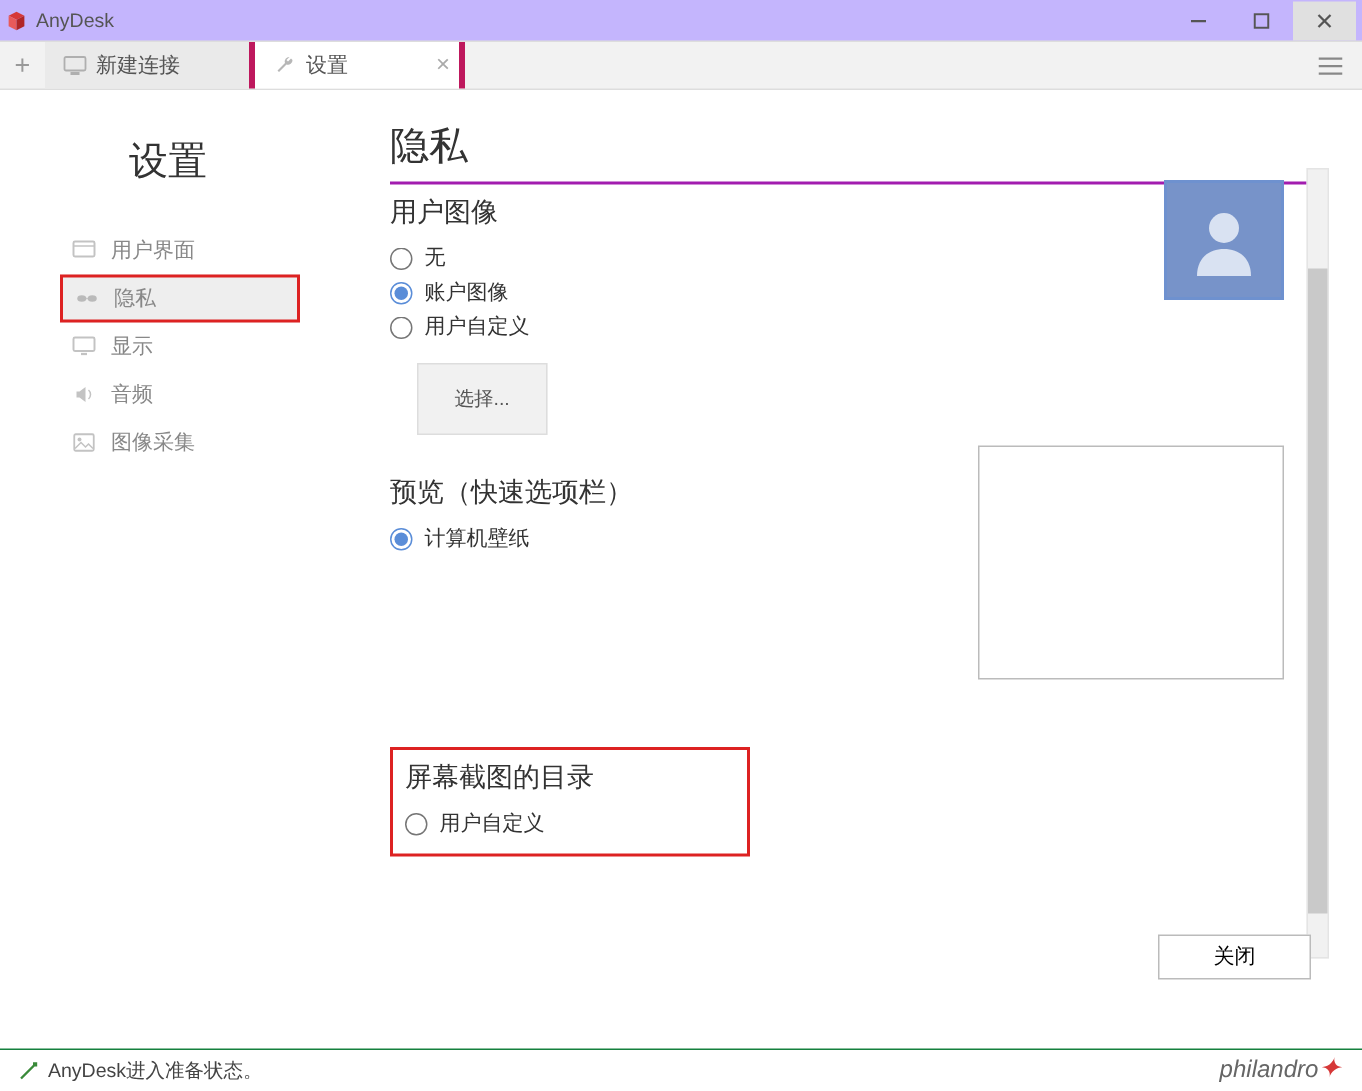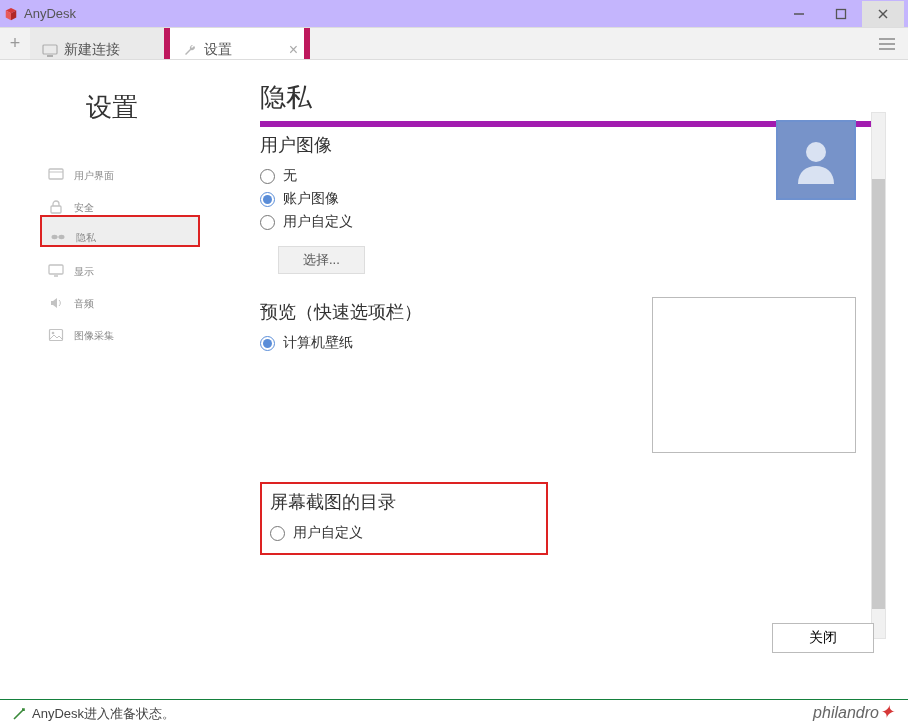--- a/index.html
+++ b/index.html
@@ -8,47 +8,47 @@
 
 .titlebar { height: 28px; background: #c4b5fd; border-bottom: 1px solid #ddd; display: flex; align-items: center; padding: 0 4px; }
 .titlebar .app-icon { width: 14px; height: 14px; margin-right: 6px; }
 .titlebar .title { flex: 1; font-size: 13px; color: #555; }
 .winbtn { width: 42px; height: 26px; display: flex; align-items: center; justify-content: center; color: #555; cursor: pointer; }
 .winbtn.close { background: #e0e0e0; }
 
 
 .tabstrip { height: 32px; background: #f2f2f2; display: flex; align-items: stretch; border-bottom: 1px solid #ddd; position: relative; }
 .new-tab-btn { width: 30px; display:flex; align-items:center; justify-content:center; color:#999; font-size:18px; cursor:pointer; }
-.tab { display:flex; align-items:flex-end; padding: 0 18px 0 12px; border-right: 6px solid #be185d; font-size: 14px; color:#555; position:relative; background:#eaeaea; min-width:140px; }
+.tab { display:flex; align-items:center; padding: 0 18px 0 12px; border-right: 4px solid #be185d; font-size: 14px; color:#555; position:relative; background:#eaeaea; min-width:140px; }
 .tab.active { background:#fff; }
 .tab .tab-ico { width:16px; height:16px; margin-right:6px; opacity:.6; }
 .tab .tab-close { position:absolute; right:6px; font-size:16px; color:#aaa; }
 .tabstrip .menu-btn { position:absolute; right:6px; top:0; height:100%; width:30px; display:flex; align-items:center; justify-content:center; color:#888; }
 
 
 .main { display:flex; height: calc(727px - 28px - 32px - 28px); }
 .sidebar { width: 200px; padding: 30px 0 0 40px; }
 .sidebar h2 { font-size: 26px; font-weight: 400; margin-bottom: 26px; padding-left:46px; color:#333; }
-.side-item { display:flex; align-items:flex-end; height:32px; padding-left:8px; color:#888; font-size:10px; cursor:pointer; }
+.side-item { display:flex; align-items:center; height:32px; padding-left:8px; color:#888; font-size:14px; cursor:pointer; }
 .side-item .si-icon { width:16px; height:16px; margin-right:10px; opacity:.5; }
 .side-item.active { background:#eee; }
 .side-item.highlighted { border:2px solid #d22; }
 
 .content { flex:1; padding: 20px 30px 10px 60px; position:relative; overflow:hidden; }
 .content h2 { font-size:26px; font-weight:400; margin-bottom: 6px; }
-.inner-scroll { border-top: 6px solid #a21caf; height: 520px; overflow-y:auto; padding-top:6px; padding-right: 8px; }
+.inner-scroll { border-top: 2px solid #a21caf; height: 520px; overflow-y:auto; padding-top:6px; padding-right: 8px; }
 .section-title { font-size: 18px; margin: 16px 0 10px 0; color:#333; }
 .radio-row { display:flex; align-items:center; margin: 5px 0; font-size:14px; color:#333; }
 .radio-row input[type=radio] { width:15px; height:15px; margin-right:8px; accent-color:#5a8dd8; }
-.choose-btn { margin: 10px 0 0 18px; background:#f1f1f1; border:1px solid #ddd; padding: 4px 24px; font-size:13px; color:#555; cursor:pointer; }
+.choose-btn { margin: 10px 0 0 18px; background:#f1f1f1; border:1px solid #ddd; padding: 14px 24px; font-size:13px; color:#555; cursor:pointer; }
 
 .avatar-box { position:absolute; top: 60px; right: 52px; width:80px; height:80px; border:2px solid #6e91cf; background:#7793c9; display:flex; align-items:center; justify-content:center; }
 .preview-box { position:absolute; top: 237px; right: 52px; width: 204px; height: 156px; border:1px solid #bbb; background:#fff; }
 
-.hl-box { border:2px solid #d22; padding: 6px 40px 6px 8px; margin-top:8px; width: 288px; }
+.hl-box { border:2px solid #d22; padding: 6px 40px 6px 8px; margin-top:8px; width: 240px; }
 
 
 .scroll-track { position:absolute; right: 22px; top: 52px; bottom: 60px; width: 15px; background:#f1f1f1; border:1px solid #e4e4e4; }
 .scroll-thumb { position:absolute; left:0; right:0; top:66px; height: 430px; background:#c9c9c9; }
 
 .bottom-bar { position:absolute; right: 34px; bottom: 46px; }
 .close-btn { background:#fff; border:1px solid #bbb; padding: 5px 36px; font-size:14px; cursor:pointer; }
 
 
 .status { position:absolute; bottom:0; left:0; right:0; height:28px; border-top:1px solid #15803d; display:flex; align-items:center; padding: 0 12px; font-size:13px; color:#444; }
@@ -123,29 +123,20 @@
 
     <div class="side-item">
       <span class="si-icon">
           <svg viewBox="0 0 16 16">
             <rect x="1" y="2" width="14" height="10" rx="1" fill="none" stroke="currentColor" stroke-width="1.3"></rect>
             <line x1="1" y1="5" x2="15" y2="5" stroke="currentColor"></line>
           </svg>
         </span>
       <span>用户界面</span>
     </div>
-    <div class="side-item">
-      <span class="si-icon">
-          <svg viewBox="0 0 16 16">
-            <rect x="3" y="7" width="10" height="7" rx="1" fill="none" stroke="currentColor" stroke-width="1.3"></rect>
-            <path d="M5 7V5a3 3 0 0 1 6 0v2" fill="none" stroke="currentColor" stroke-width="1.3"></path>
-          </svg>
-        </span>
-      <span>安全</span>
-    </div>
     <div class="side-item active highlighted">
       <span class="si-icon">
           <svg viewBox="0 0 16 16">
             <ellipse cx="4.5" cy="8" rx="3" ry="2.2" fill="currentColor"></ellipse>
             <ellipse cx="11.5" cy="8" rx="3" ry="2.2" fill="currentColor"></ellipse>
             <line x1="7.5" y1="8" x2="8.5" y2="8" stroke="currentColor"></line>
           </svg>
         </span>
       <span>隐私</span>
     </div>

